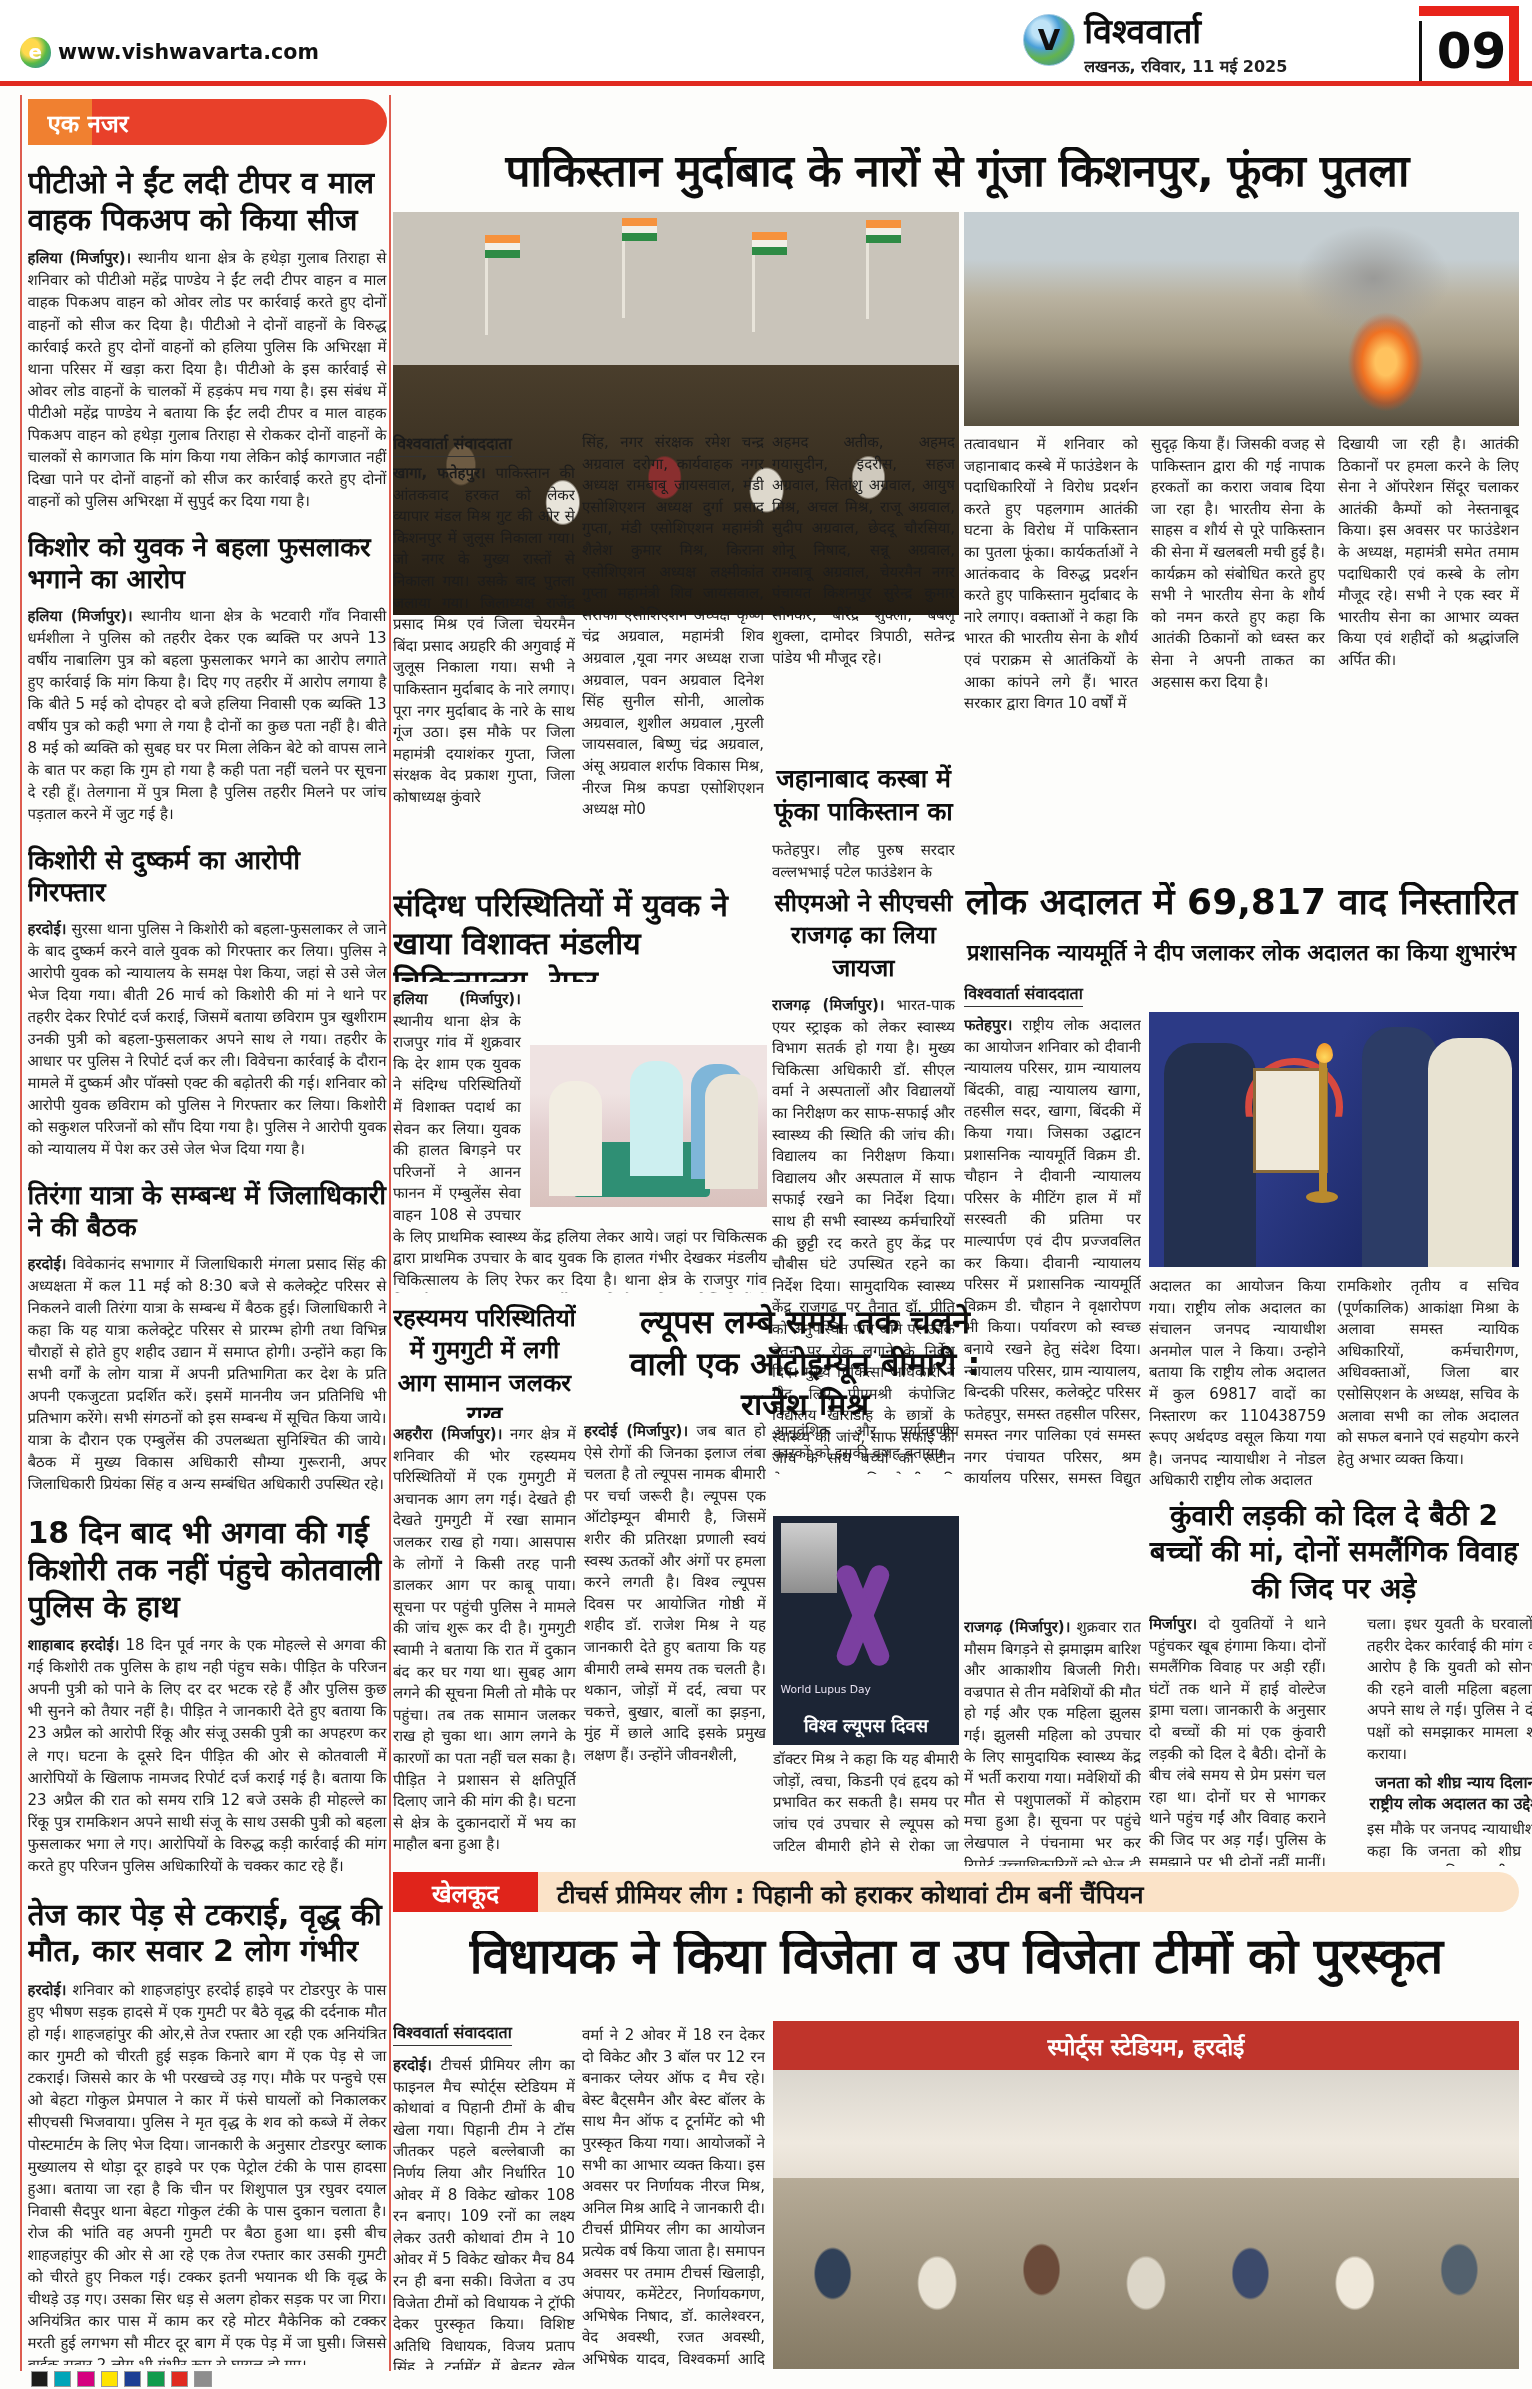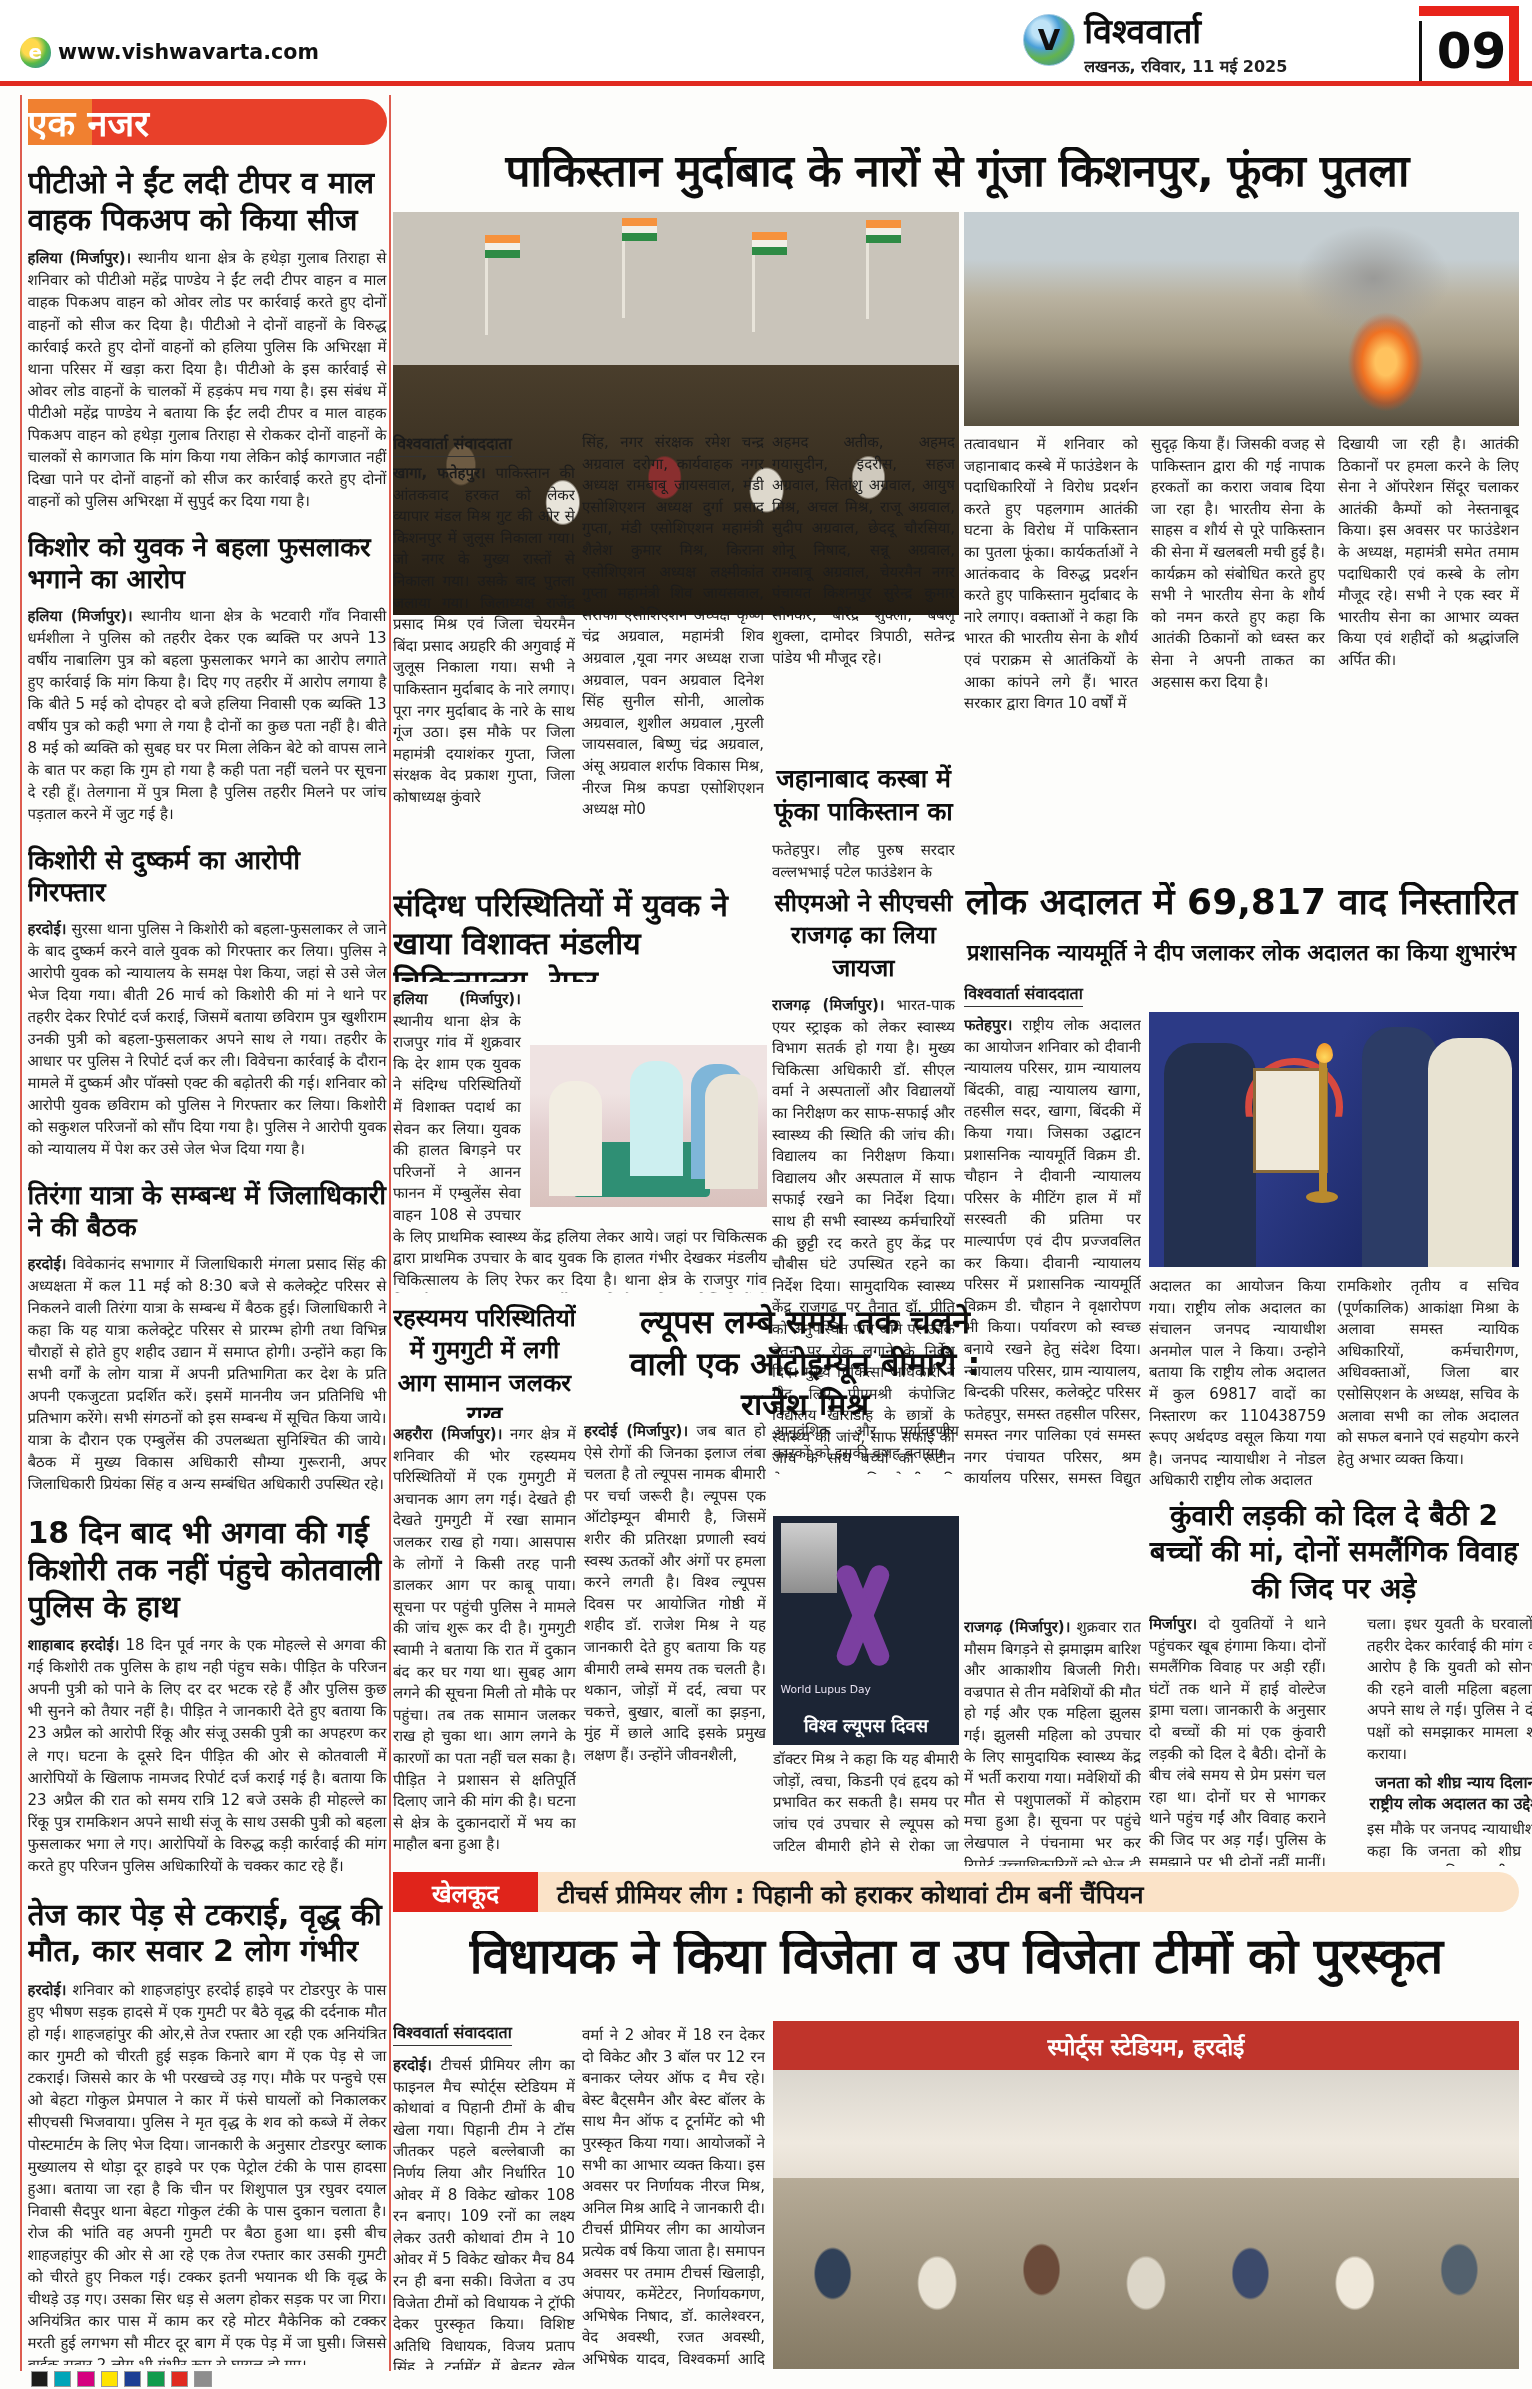--- a/index.html
+++ b/index.html
@@ -25,21 +25,21 @@
       border-top:10.7px solid #e8231a;border-right:10.7px solid #e8231a;
       display:flex;align-items:center;justify-content:flex-end;}
   .pageno .bar{position:absolute;left:0;top:4.6px;bottom:0;width:2.3px;background:#111;}
   .pageno .num{font-size:50px;font-weight:800;color:#0d0d0d;line-height:1;padding-right:3.1px;}
   
   .vline{position:absolute;top:95px;width:2.3px;height:2276px;background:#dd5d50;}
   
   .sidebar{position:absolute;left:27.5px;top:99px;width:359px;height:2266px;overflow:hidden;}
   .eknajar{height:46px;background:linear-gradient(90deg,#f08030 0 64px,#e8402a 64px);
       border-radius:0 23px 23px 0;display:flex;align-items:center;color:#fff;
-      font-size:36px;font-weight:800;box-sizing:border-box;}
+      font-size:24px;font-weight:800;padding-left:20px;box-sizing:border-box;}
   .sb-h{font-weight:800;color:#101010;font-size:26px;line-height:1.22;margin:20px 0 9.2px 0;}
   .sb-h.big{font-size:30px;}
   .sb-b{font-size:15px;line-height:1.47;text-align:justify;color:#1d1d1d;}
   .dl{font-weight:bold;}
   
   .abs{position:absolute;overflow:hidden;}
   .col{font-size:15px;line-height:1.44;text-align:justify;color:#1c1c1c;}
   .hl{font-weight:800;color:#0e0e0e;}
   .byline{font-size:16px;font-weight:bold;border-bottom:1.5px solid #333;display:inline-block;padding-bottom:2.3px;}
   .ctr{text-align:center;}

